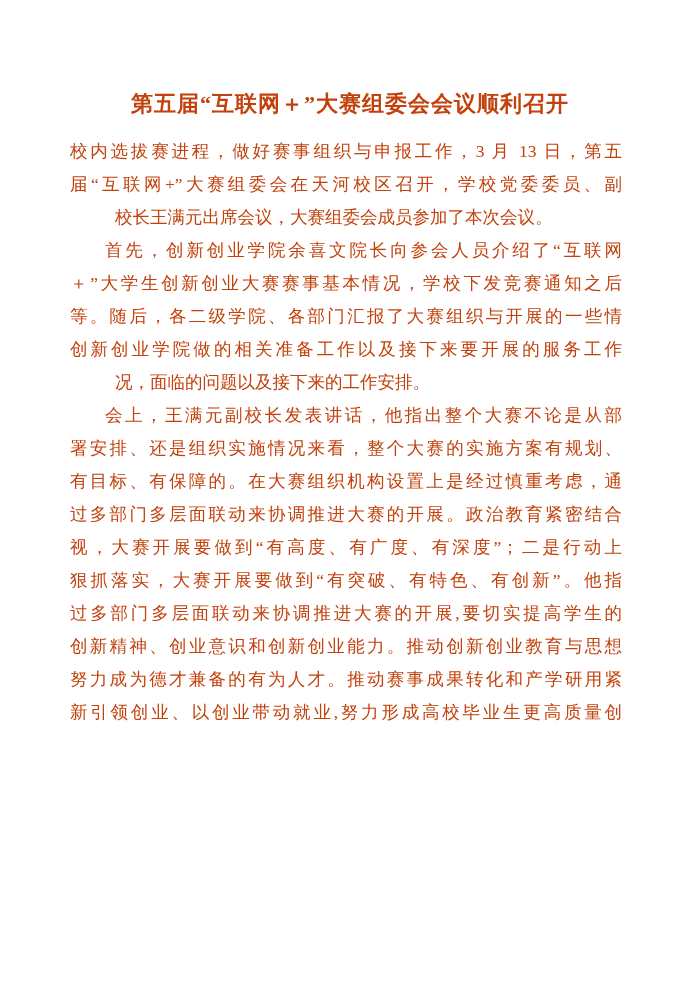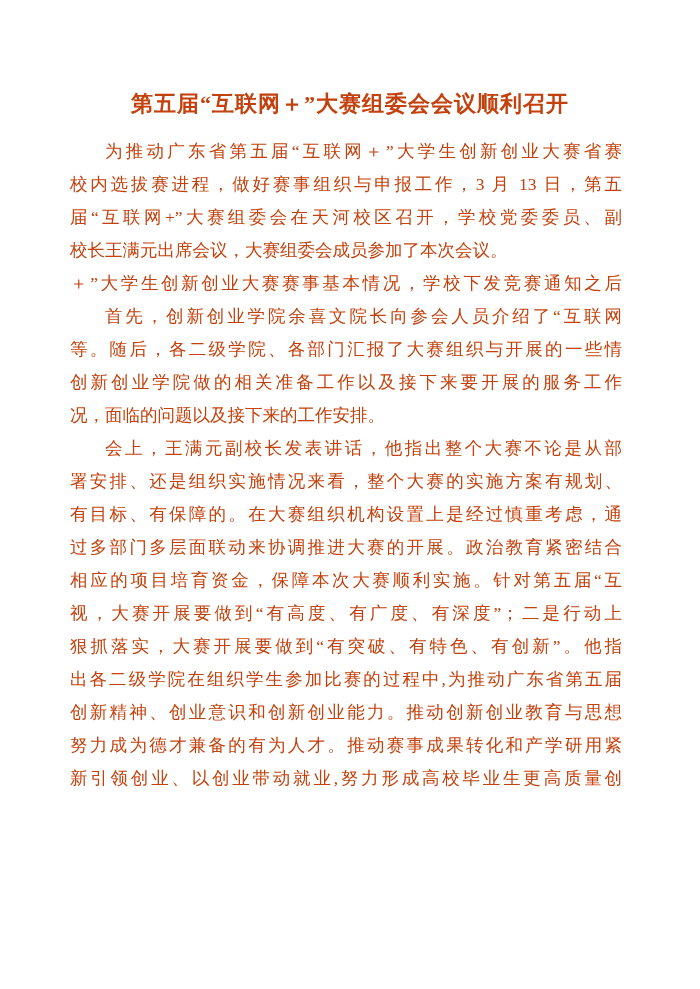--- a/index.html
+++ b/index.html
@@ -36,43 +36,42 @@
     text-align: justify;
     text-align-last: justify;
     text-justify: inter-character;
     word-break: keep-all;
   }
   .line.first {
     text-indent: 2em;
   }
   .line.end {
     text-align-last: left;
+    margin-left: 45px;
   }
 </style>
 </head>
 <body>
 
 <div class="page">
   <div class="doc-title">第五届“互联网＋”大赛组委会会议顺利召开</div>
 
   <div class="content">
-    <div class="line first">为推动广东省第五届“互联网＋”大学生创新创业大赛省赛</div>
     <div class="line">校内选拔赛进程，做好赛事组织与申报工作，3 月 13 日，第五</div>
     <div class="line">届“互联网+”大赛组委会在天河校区召开，学校党委委员、副</div>
     <div class="line end">校长王满元出席会议，大赛组委会成员参加了本次会议。</div>
+    <div class="line first">首先，创新创业学院余喜文院长向参会人员介绍了“互联网</div>
     <div class="line">＋”大学生创新创业大赛赛事基本情况，学校下发竞赛通知之后</div>
-    <div class="line first">首先，创新创业学院余喜文院长向参会人员介绍了“互联网</div>
     <div class="line">等。随后，各二级学院、各部门汇报了大赛组织与开展的一些情</div>
     <div class="line">创新创业学院做的相关准备工作以及接下来要开展的服务工作</div>
     <div class="line end">况，面临的问题以及接下来的工作安排。</div>
     <div class="line first">会上，王满元副校长发表讲话，他指出整个大赛不论是从部</div>
     <div class="line">署安排、还是组织实施情况来看，整个大赛的实施方案有规划、</div>
     <div class="line">有目标、有保障的。在大赛组织机构设置上是经过慎重考虑，通</div>
     <div class="line">过多部门多层面联动来协调推进大赛的开展。政治教育紧密结合</div>
-    <div class="line">相应的项目培育资金，保障本次大赛顺利实施。针对第五届“互</div>
     <div class="line">视，大赛开展要做到“有高度、有广度、有深度”；二是行动上</div>
     <div class="line">狠抓落实，大赛开展要做到“有突破、有特色、有创新”。他指</div>
-    <div class="line">出各二级学院在组织学生参加比赛的过程中,为推动广东省第五届</div>
+    <div class="line">过多部门多层面联动来协调推进大赛的开展,要切实提高学生的</div>
     <div class="line">创新精神、创业意识和创新创业能力。推动创新创业教育与思想</div>
     <div class="line">努力成为德才兼备的有为人才。推动赛事成果转化和产学研用紧</div>
     <div class="line">新引领创业、以创业带动就业,努力形成高校毕业生更高质量创</div>
   </div>
 </div>
 
 </body></html>

